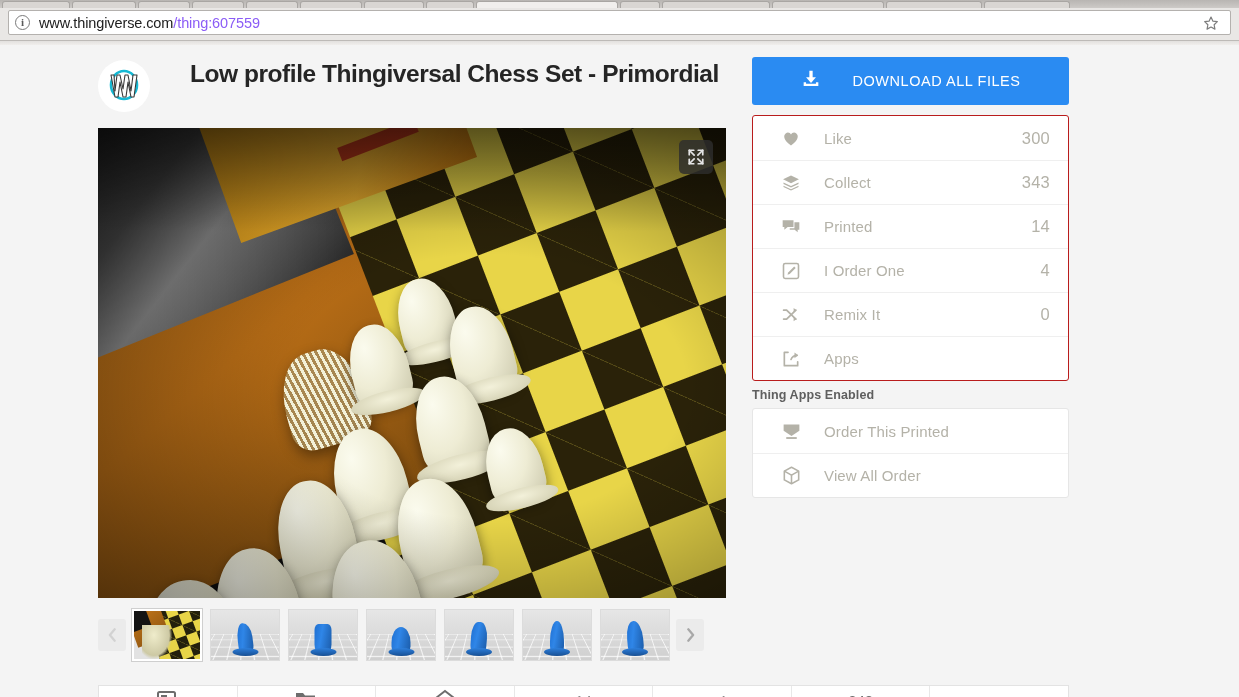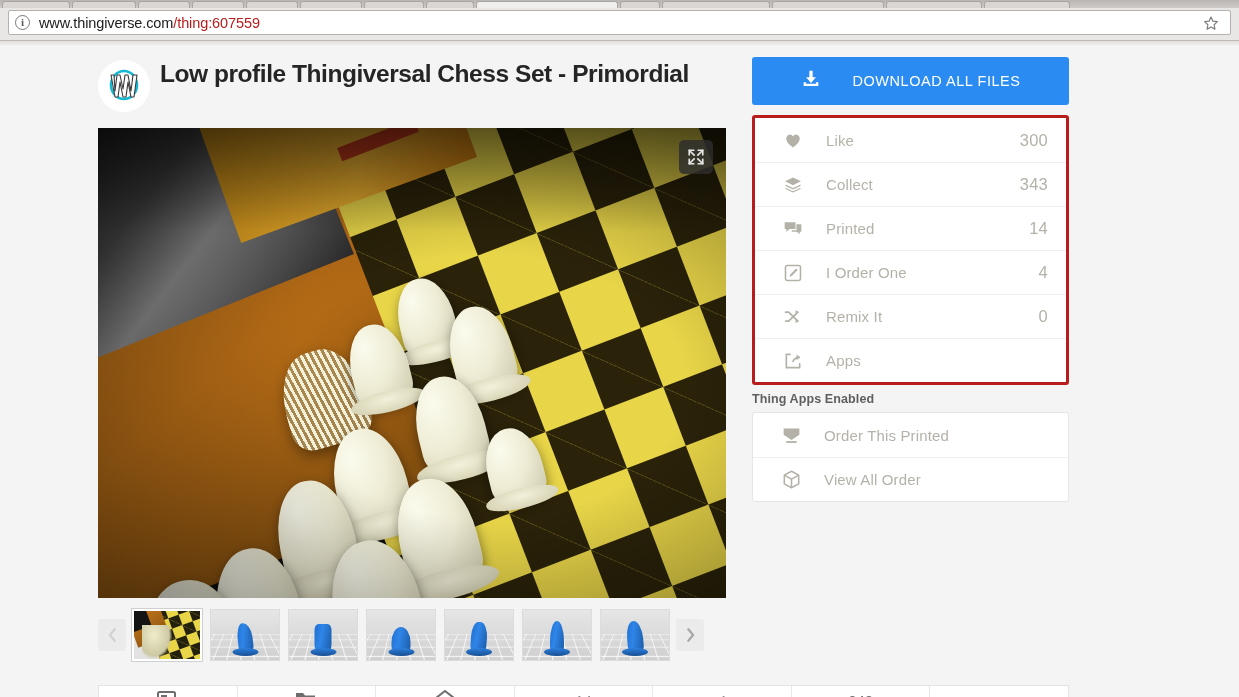--- a/index.html
+++ b/index.html
@@ -38,33 +38,33 @@
     position: relative;
   }
   #info-icon {
     width: 15px; height: 15px; border-radius: 50%;
     border: 1.4px solid #7a7a7a; color: #5a5a5a;
     font-size: 11px; line-height: 12px; text-align: center;
     font-family: "Liberation Serif", serif; font-weight: bold;
     margin-right: 9px; flex: none;
   }
   #url-text { font-size: 14.5px; color: #202020; letter-spacing: -.1px; white-space: nowrap; }
-  #url-text .path { color: #b91c1c; }
+  #url-text .path { color: #8b5cf6; }
   #star-btn {
     width: 26px; height: 25px; display: flex; align-items: center; justify-content: center;
     margin-left: auto; flex: none;
   }
   #chrome-shadow { height: 4px; background: linear-gradient(#e2e0de, #f0eeec); }
 
   
   #page { position: relative; width: 1239px; height: 652px; background: #f4f4f4; }
   #content { position: absolute; left: 98px; top: 12px; width: 971px; }
 
   
-  #thing-header { display: flex; align-items: flex-start; height: 62px; }
+  #thing-header { display: flex; align-items: flex-start; height: 62px; gap: 30px; }
   #avatar {
     width: 52px; height: 52px; border-radius: 50%;
     background: #fff; flex: none; margin-top: 3px;
     display: flex; align-items: center; justify-content: center;
     overflow: hidden;
   }
   #header-text { margin-left: 10px; padding-top: 2px; }
   #thing-title {
     font-size: 24.5px; font-weight: bold; color: #252525;
     letter-spacing: -.45px; line-height: 30px; white-space: nowrap;
@@ -204,21 +204,21 @@
   #download-btn {
     height: 48px; background: #2a8bf2; border-radius: 3px;
     display: flex; align-items: center; justify-content: center; gap: 0;
   }
   #download-label {
     color: #fff; font-size: 14.5px; letter-spacing: .55px; font-weight: normal;
     margin-left: 30px;
   }
   #actions-card {
     margin-top: 10px; background: #fff;
-    border: 3px solid #b91c1c; border-radius: 3px;
+    border: 1px solid #b91c1c; border-radius: 3px;
   }
   .action-row {
     height: 44px; display: flex; align-items: center;
     padding: 0 18px 0 28px; border-top: 1px solid #efefef;
   }
   .action-row:first-child { border-top: none; }
   .action-icon { width: 28px; display: flex; align-items: center; justify-content: flex-start; flex: none; }
   .action-label { font-size: 15px; color: #b4b2a8; letter-spacing: .15px; margin-left: 15px; }
   .action-count { margin-left: auto; font-size: 16.5px; color: #b4b2a8; letter-spacing: .2px; }
 

